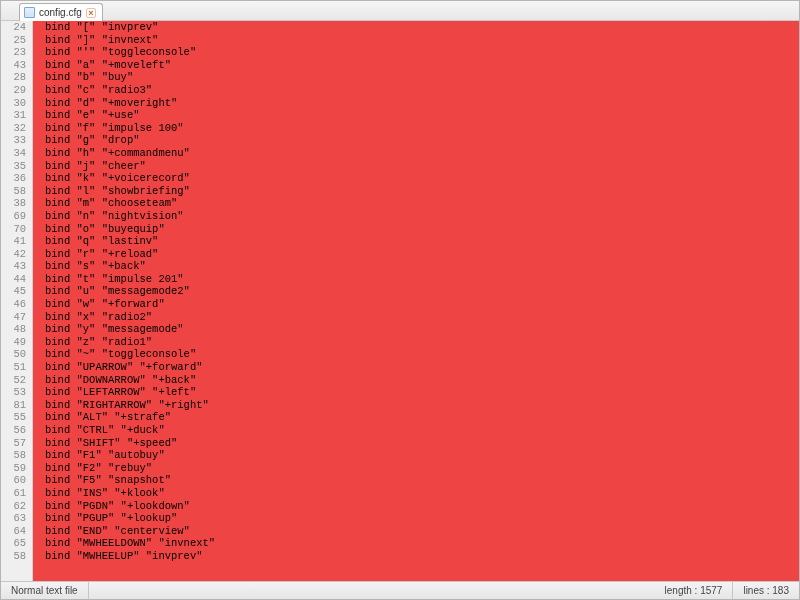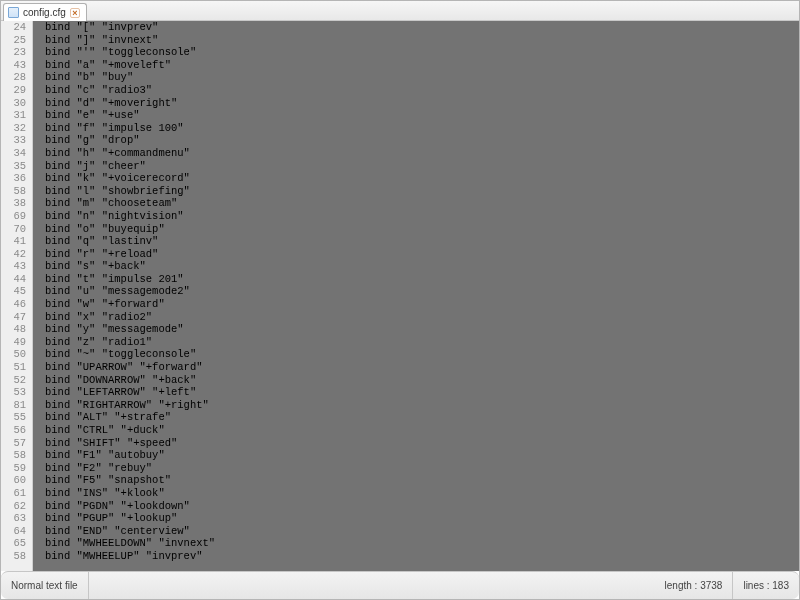--- a/index.html
+++ b/index.html
@@ -14,21 +14,21 @@
     width: 800px; height: 600px;
     display: flex; flex-direction: column;
     background: #fff;
     border: 1px solid #b5b5b5;
   }
   .tabbar {
     height: 20px;
     background: linear-gradient(#f6f6f6, #e8e8e8);
     border-bottom: 1px solid #c8c8c8;
     display: flex; align-items: flex-end;
-    padding-left: 2px;
+    padding-left: 18px;
   }
   .tab {
     display: flex; align-items: center;
     height: 18px;
     padding: 0 6px 0 4px;
     background: #fefefe;
     border: 1px solid #b0b0b0;
     border-bottom: none;
     border-top-left-radius: 3px; border-top-right-radius: 3px;
     position: relative; top: 1px;
@@ -46,21 +46,21 @@
     width: 10px; height: 10px;
     display: flex; align-items: center; justify-content: center;
     color: #c26a24; font-size: 9px; font-weight: bold;
     border: 1px solid rgba(194,106,36,.4);
     border-radius: 2px;
   }
 
   .editor {
     flex: 1 1 auto;
     display: flex;
-    background: #737373;
+    background: #ef4444;
     overflow: hidden;
     font-family: Consolas, "Courier New", monospace;
     font-size: 10.5px;
     line-height: 12.6px;
     color: #000;
   }
   .gutter {
     width: 32px;
     background: #efefef;
     border-right: 1px solid #d0d0d0;
@@ -71,25 +71,25 @@
   }
   .code {
     flex: 1 1 auto;
     padding-left: 12px;
     white-space: pre;
     overflow: hidden;
   }
   .gutter div, .code div { height: 12.6px; }
 
   .statusbar {
-    height: 28px;
+    height: 18px;
     background: linear-gradient(#f3f3f3,#e6e6e6);
     border-top: 1px solid #c6c6c6;
     display: flex; align-items: center;
-    font-size: 10px; color: #444; border-radius: 7px;
+    font-size: 10px; color: #444;
   }
   .statusbar .cell {
     padding: 0 10px;
     border-right: 1px solid #c6c6c6;
     height: 100%;
     display: flex; align-items: center;
   }
   .statusbar .spacer { flex: 1 1 auto; }
 </style>
 </head>
@@ -150,17 +150,17 @@
         <div>64</div>
         <div>65</div>
         <div>58</div>
       </div>
     <div class="code" id="code"><div>bind "[" "invprev"</div><div>bind "]" "invnext"</div><div>bind "'" "toggleconsole"</div><div>bind "a" "+moveleft"</div><div>bind "b" "buy"</div><div>bind "c" "radio3"</div><div>bind "d" "+moveright"</div><div>bind "e" "+use"</div><div>bind "f" "impulse 100"</div><div>bind "g" "drop"</div><div>bind "h" "+commandmenu"</div><div>bind "j" "cheer"</div><div>bind "k" "+voicerecord"</div><div>bind "l" "showbriefing"</div><div>bind "m" "chooseteam"</div><div>bind "n" "nightvision"</div><div>bind "o" "buyequip"</div><div>bind "q" "lastinv"</div><div>bind "r" "+reload"</div><div>bind "s" "+back"</div><div>bind "t" "impulse 201"</div><div>bind "u" "messagemode2"</div><div>bind "w" "+forward"</div><div>bind "x" "radio2"</div><div>bind "y" "messagemode"</div><div>bind "z" "radio1"</div><div>bind "~" "toggleconsole"</div><div>bind "UPARROW" "+forward"</div><div>bind "DOWNARROW" "+back"</div><div>bind "LEFTARROW" "+left"</div><div>bind "RIGHTARROW" "+right"</div><div>bind "ALT" "+strafe"</div><div>bind "CTRL" "+duck"</div><div>bind "SHIFT" "+speed"</div><div>bind "F1" "autobuy"</div><div>bind "F2" "rebuy"</div><div>bind "F5" "snapshot"</div><div>bind "INS" "+klook"</div><div>bind "PGDN" "+lookdown"</div><div>bind "PGUP" "+lookup"</div><div>bind "END" "centerview"</div><div>bind "MWHEELDOWN" "invnext"</div><div>bind "MWHEELUP" "invprev"</div></div>
   </div>
 
   <div class="statusbar">
     <div class="cell">Normal text file</div>
     <div class="spacer"></div>
-    <div class="cell">length : 3738</div>
+    <div class="cell">length : 1577</div>
     <div class="cell" style="border-right:none">lines : 183</div>
   </div>
 
 </div>
 
 </body></html>

